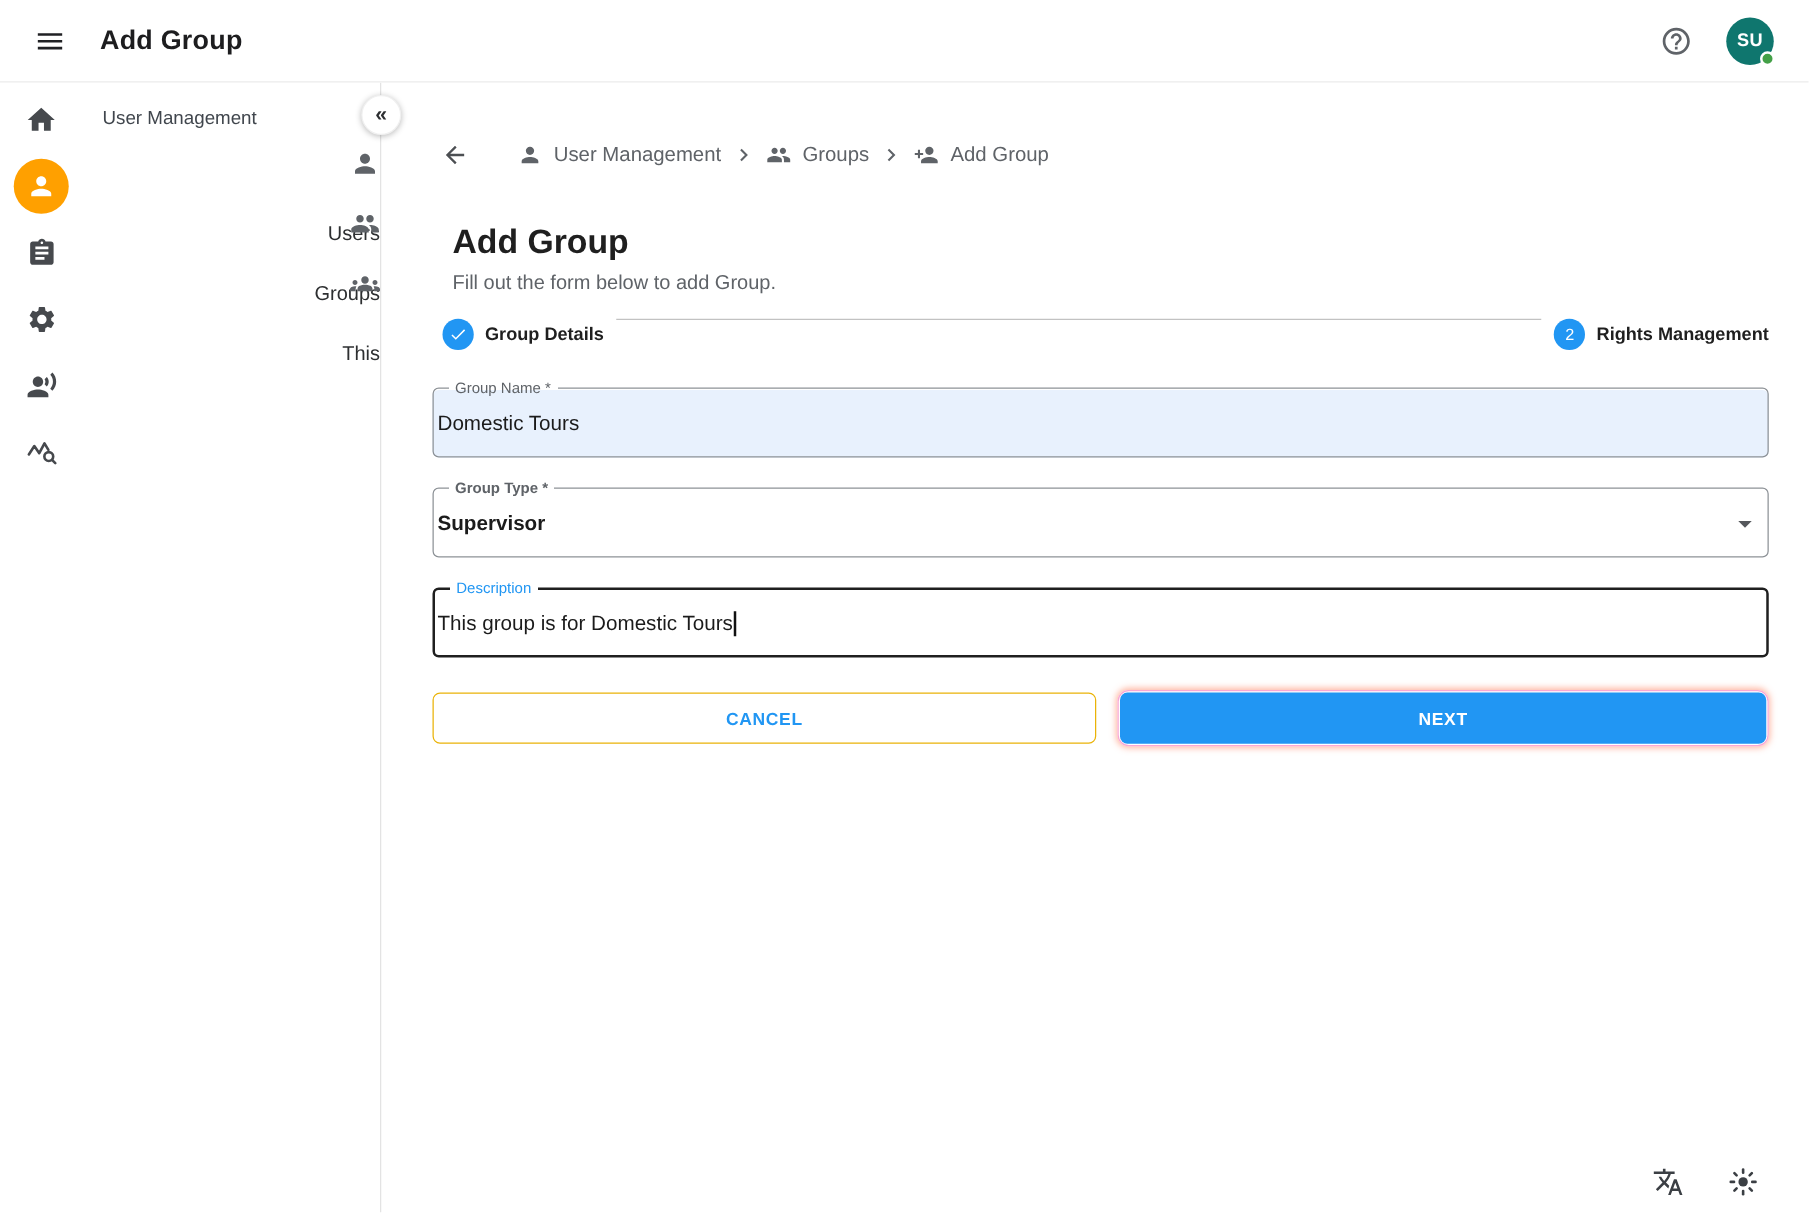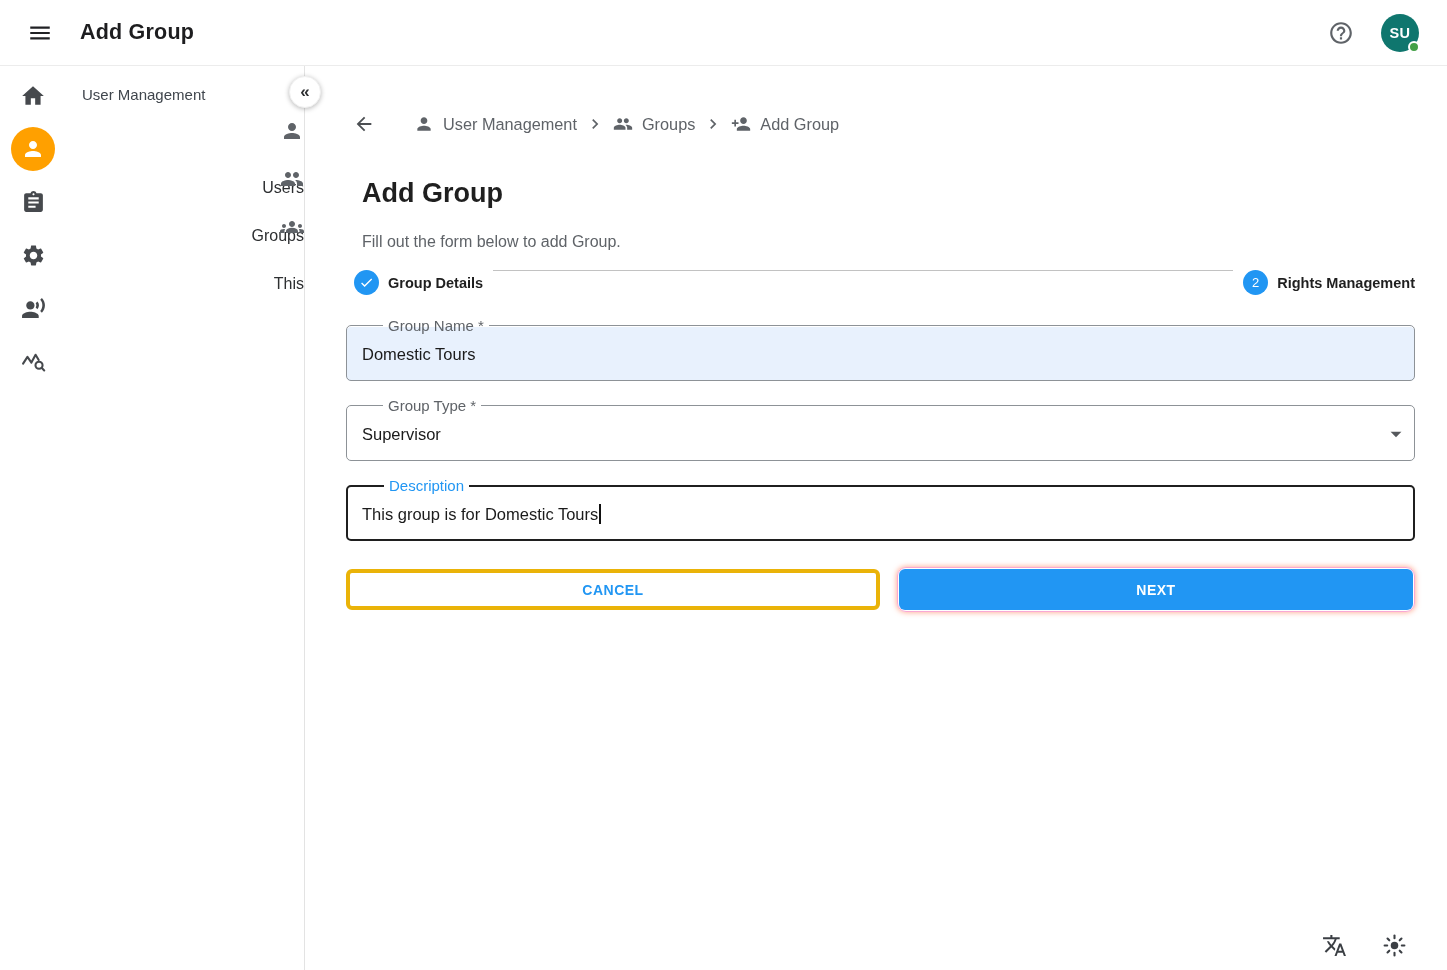--- a/index.html
+++ b/index.html
@@ -44,47 +44,47 @@
 
   .crumb-row { margin-top:38px; height:40px; display:flex; align-items:center; }
   .back-btn { width:36px; height:36px; color:#4c4f53; }
   .crumbs { margin-left:32px; display:flex; align-items:center; }
   .crumb { display:flex; align-items:center; gap:9px; cursor:pointer; }
   .crumb .c-icon { color:#5f6368; display:flex; }
   .crumb .c-label { font-size:16.3px; color:#5f6368; }
   .crumb-sep { color:#5f6368; display:flex; margin:0 8px; }
 
   .page-title { margin:34px 0 0 16px; font-size:27px; font-weight:700; color:#1f1f1f; }
-  .page-subtitle { margin:24px 0 0 16px; font-size:16px; color:#5f6368; }
+  .page-subtitle { margin:9px 0 0 16px; font-size:16px; color:#5f6368; }
 
   .stepper { margin:19px 0 0 8px; display:flex; }
   .step { display:flex; align-items:center; gap:9px; }
   .step-circle { width:25px; height:25px; border-radius:50%; background:#2196F3; color:#fff;
                  display:flex; align-items:center; justify-content:center; font-size:13px; font-weight:500; }
   .step-label { font-size:14.5px; font-weight:700; color:#1f1f1f; }
   .step-connector { flex:1; height:1px; background:#c2c2c2; margin:0 10px; }
 
   
   .tf { position:relative; height:54px; margin-top:26px; border-radius:5px; }
   .tf.first { margin-top:32px; }
   .tf fieldset { position:absolute; left:0; right:0; top:-9px; bottom:0; margin:0; padding:0 12px;
                  border:1px solid #8d9297; border-radius:5px; min-width:0; pointer-events:none; }
-  .tf legend { font-size:15px; line-height:15px; padding:0 5px; color:#5f6368;margin-left:24px; }
+  .tf legend { font-size:12px; line-height:15px; padding:0 5px; color:#5f6368; }
   .tf.autofill { background:#E8F1FD; }
   .tf.focused fieldset { border:2px solid #1f1f1f; }
   .tf.focused legend { color:#2196F3; }
   .tf-value { position:absolute; left:0; top:0; bottom:0; right:40px; display:flex; align-items:center;
-              padding-left:16px; font-size:16.5px; color:#1b1b1b; cursor:text; white-space:nowrap; }
+              padding-left:4px; font-size:16.5px; color:#1b1b1b; cursor:text; white-space:nowrap; }
   .caret { display:inline-block; width:1.5px; height:20px; background:#111; margin-left:1px; }
   .dd-icon { position:absolute; right:6px; top:50%; transform:translateY(-50%); color:#55585c; pointer-events:none; }
-  .tf.select { cursor:pointer; }
+  .tf.select { cursor:pointer;font-weight:bold; }
 
   
   .actions { margin-top:26px; display:flex; align-items:center; gap:17px; }
-  .btn-cancel { flex:1; height:41px; background:#fff; border:4px solid #eab308; border-radius:6px;
+  .btn-cancel { flex:1; height:41px; background:#fff; border:1px solid #eab308; border-radius:6px;
                 color:#2196F3; font-family:inherit; font-size:14px; font-weight:700; letter-spacing:.5px; cursor:pointer; }
   .next-highlight { flex:1; border:1px solid #f9a8d4; border-radius:9px; padding:1px;
                     box-shadow:0 0 5px 1px rgba(255,111,71,.5); }
   .btn-next { width:100%; height:41px; background:#2196F3; border:none; border-radius:6px; color:#fff;
               font-family:inherit; font-size:14px; font-weight:700; letter-spacing:.5px; cursor:pointer; display:block; }
 
   
   .corner-icons { position:absolute; right:36px; bottom:8px; display:flex; align-items:center; gap:26px; z-index:12; }
   .corner-icons .iconbtn { color:#3b3f44; width:34px; height:34px; }
 

